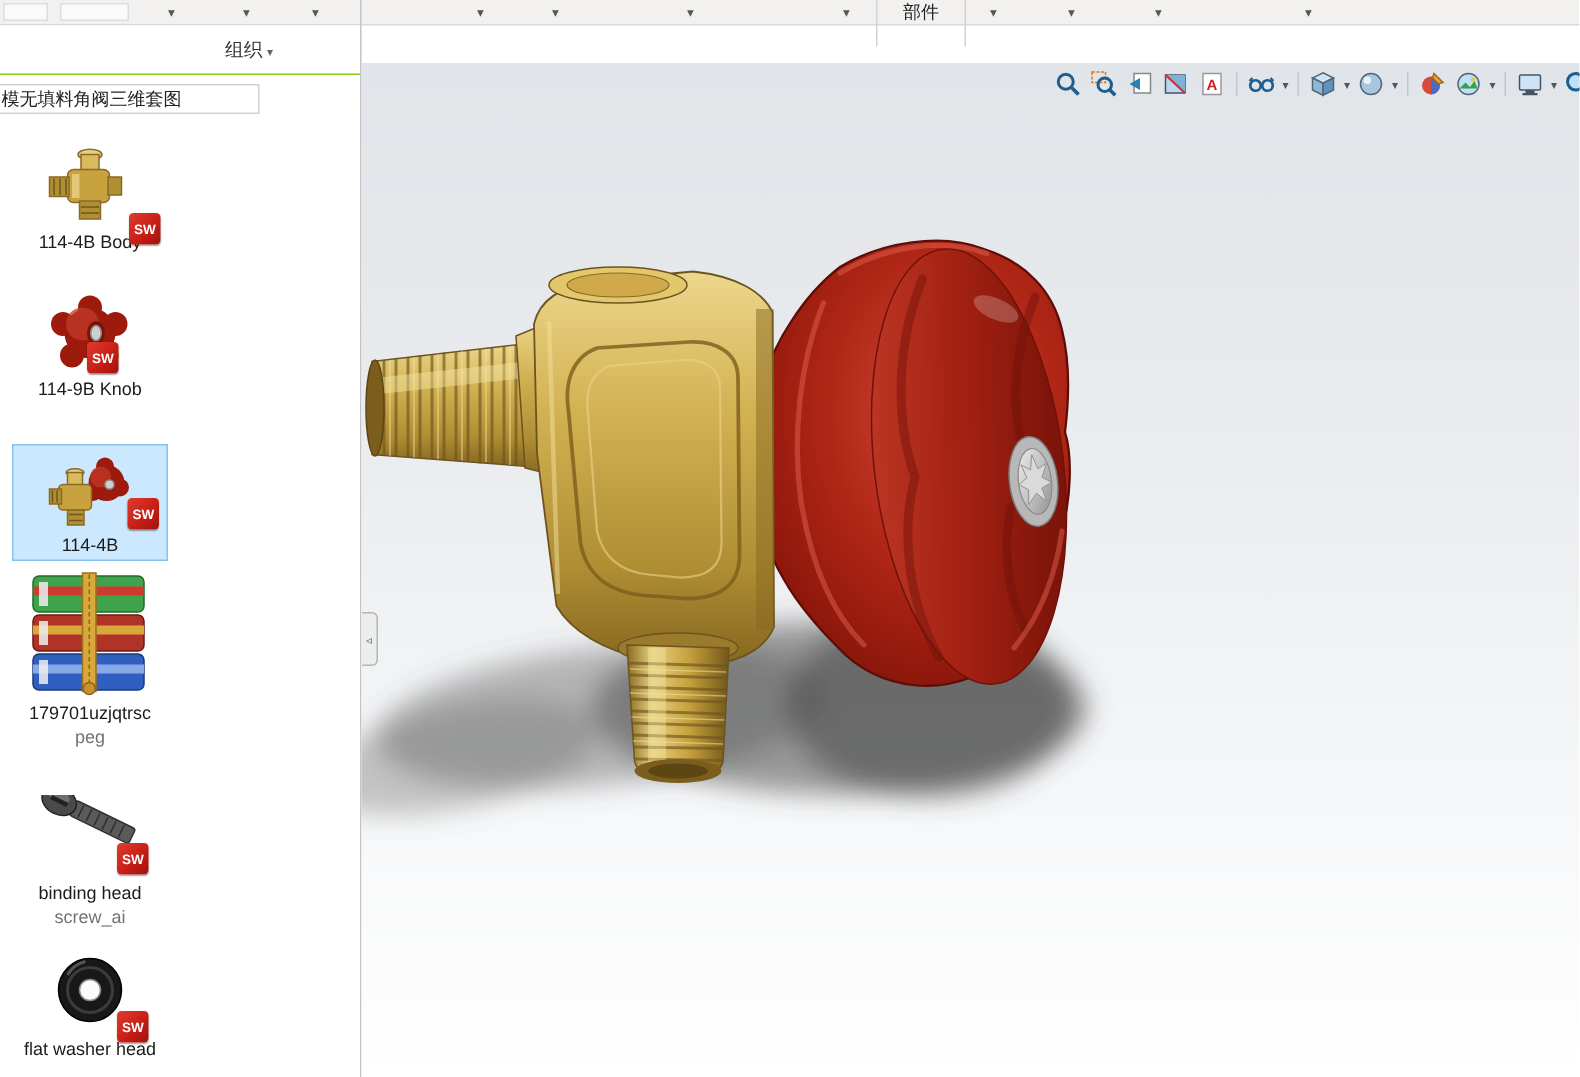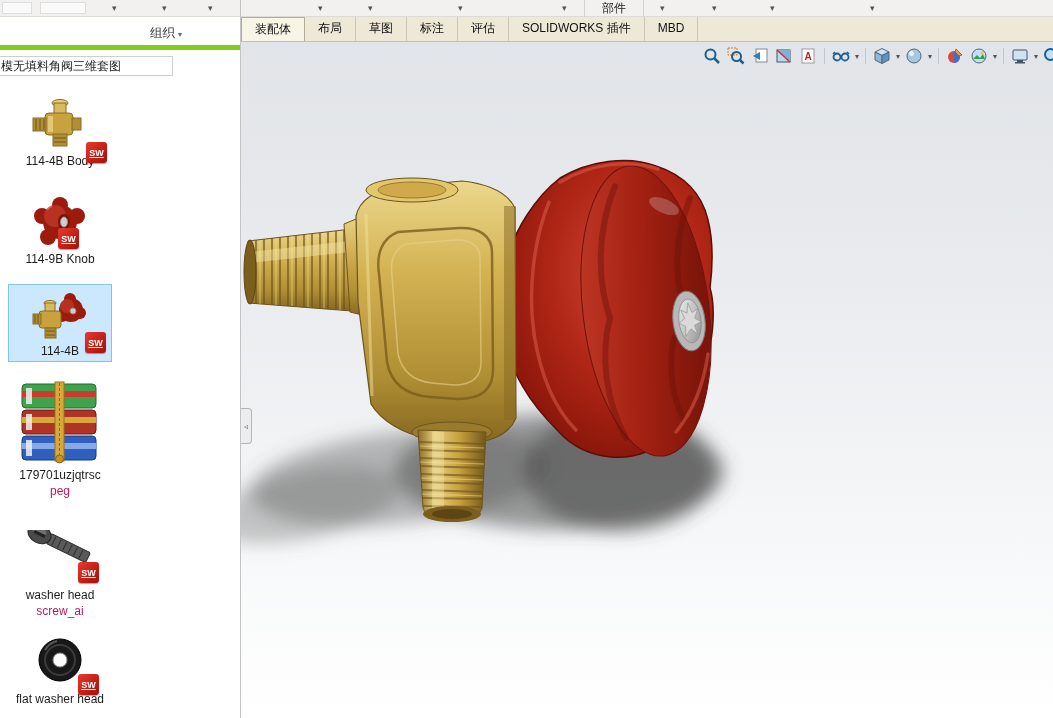--- a/index.html
+++ b/index.html
@@ -11,36 +11,36 @@
   .win-top { position:absolute; left:0; top:0; width:1053px; height:17px;
     background:#f2f1ef; border-bottom:1px solid #dddbd6; }
   .mini-tab { position:absolute; top:2px; height:12px; background:#fafafa; border:1px solid #ddd; }
   .caret { position:absolute; top:3px; font-size:9px; color:#555; line-height:11px; }
   .comp-box { position:absolute; left:584px; top:0; width:60px; height:31px;
     border-left:1px solid #d2d2d2; border-right:1px solid #d2d2d2;
     font-size:12px; color:#222; text-align:center; line-height:16px; }
 
   
   .organize-row { position:absolute; left:0; top:17px; width:241px; height:33px;
-    background:#fff; border-bottom:5px solid #84cc16; }
+    background:#fff; border-bottom:1px solid #84cc16; }
   .organize-btn { position:absolute; left:150px; top:8px; font-size:12.5px; color:#333; cursor:default; }
   .organize-btn .dd { font-size:8px; color:#666; margin-left:3px; }
   .address-box { position:absolute; left:-5px; top:56px; width:178px; height:20px;
     background:#fff; border:1px solid #cfcfcf; font-size:12px; color:#222;
     line-height:18px; padding-left:5px; white-space:nowrap; overflow:hidden; }
 
   .file-item { position:absolute; left:0; width:120px; text-align:center; }
   .icon-wrap { display:flex; justify-content:center; align-items:flex-end; }
   .lbl { font-size:12px; color:#1c1c1c; line-height:16px; margin-top:3px; }
-  .lbl2 { font-size:12px; color:#be185d; line-height:16px; }
+  .lbl2 { font-size:12px; color:#737373; line-height:16px; }
   .sw-badge { position:absolute; width:21px; height:21px; border-radius:3px;
     background:linear-gradient(135deg,#e23b31 0%,#c31d14 60%,#9e140d 100%);
     color:#fff; font-weight:700; font-size:9px; display:flex; align-items:center;
-    justify-content:center; box-shadow:0 1px 1px rgba(0,0,0,.35);text-decoration:underline; }
-  .sel-box { margin:4px auto; width:104px; padding:5px 0 2px;
+    justify-content:center; box-shadow:0 1px 1px rgba(0,0,0,.35); }
+  .sel-box { margin:16px auto; width:104px; padding:5px 0 2px;
     background:#cce8ff; border:1px solid #84c3f0; }
 
   .v-split { position:absolute; left:240px; top:0; width:1px; height:718px; background:#c4c4c4; }
   .splitter-tab { position:absolute; left:241px; top:408px; width:11px; height:36px;
     background:#ecedee; border:1px solid #b5b5b5; border-left:none;
     border-radius:0 4px 4px 0; font-size:8px; color:#666; display:flex;
     align-items:center; justify-content:center; cursor:pointer; }
 
   
   .tab-row { position:absolute; left:241px; top:17px; width:812px; height:25px;
@@ -183,48 +183,39 @@
             <line x1="48" y1="9" x2="48" y2="18" stroke="#2e2e2e"></line>
           <line x1="54" y1="9" x2="54" y2="18" stroke="#2e2e2e"></line>
             <line x1="60" y1="9" x2="60" y2="18" stroke="#2e2e2e"></line>
           <ellipse cx="14" cy="13.5" rx="12" ry="9" fill="#4a4a4a" stroke="#222"></ellipse>
           <ellipse cx="12" cy="10.5" rx="8" ry="4" fill="#787878" opacity="0.8"></ellipse>
           <rect x="8" y="12" width="12" height="3" fill="#222"></rect>
         </g>
       </svg>
     </div>
     <div class="sw-badge" style="left:78px; top:32px;">SW</div>
-    <div class="lbl">washer head</div>
+    <div class="lbl">binding head</div>
     <div class="lbl2">screw_ai</div>
   </div>
 
   <div class="file-item" style="top:632px;">
     <div class="icon-wrap">
       <svg width="56" height="56" viewBox="0 0 56 56">
         <circle cx="28" cy="28" r="21" fill="#181818" stroke="#000"></circle>
         <circle cx="28" cy="28" r="15" fill="none" stroke="#3c3c3c" stroke-width="2"></circle>
         <circle cx="28" cy="28" r="7" fill="#fbfbfb" stroke="#8a8a8a"></circle>
         <path d="M13,18 A19,19 0 0 1 25,9" fill="none" stroke="#555" stroke-width="2"></path>
       </svg>
     </div>
     <div class="sw-badge" style="left:78px; top:42px;">SW</div>
     <div class="lbl">flat washer head</div>
   </div>
 
   <div class="v-split"></div>
 
-  <div class="tab-row">
-    <div class="cm-tab active">装配体</div>
-    <div class="cm-tab">布局</div>
-    <div class="cm-tab">草图</div>
-    <div class="cm-tab">标注</div>
-    <div class="cm-tab">评估</div>
-    <div class="cm-tab">SOLIDWORKS 插件</div>
-    <div class="cm-tab">MBD</div>
-  </div>
 
   <div class="viewport">
 
     <svg class="model-svg" width="812" height="676" viewBox="241 42 812 676">
       <defs>
         <radialGradient id="gKnob" cx="0.6" cy="0.38" r="0.8">
           <stop offset="0" stop-color="#d24a39"></stop>
             <stop offset="0.45" stop-color="#b02616"></stop>
           <stop offset="0.78" stop-color="#8c170b"></stop>
             <stop offset="1" stop-color="#621007"></stop>

